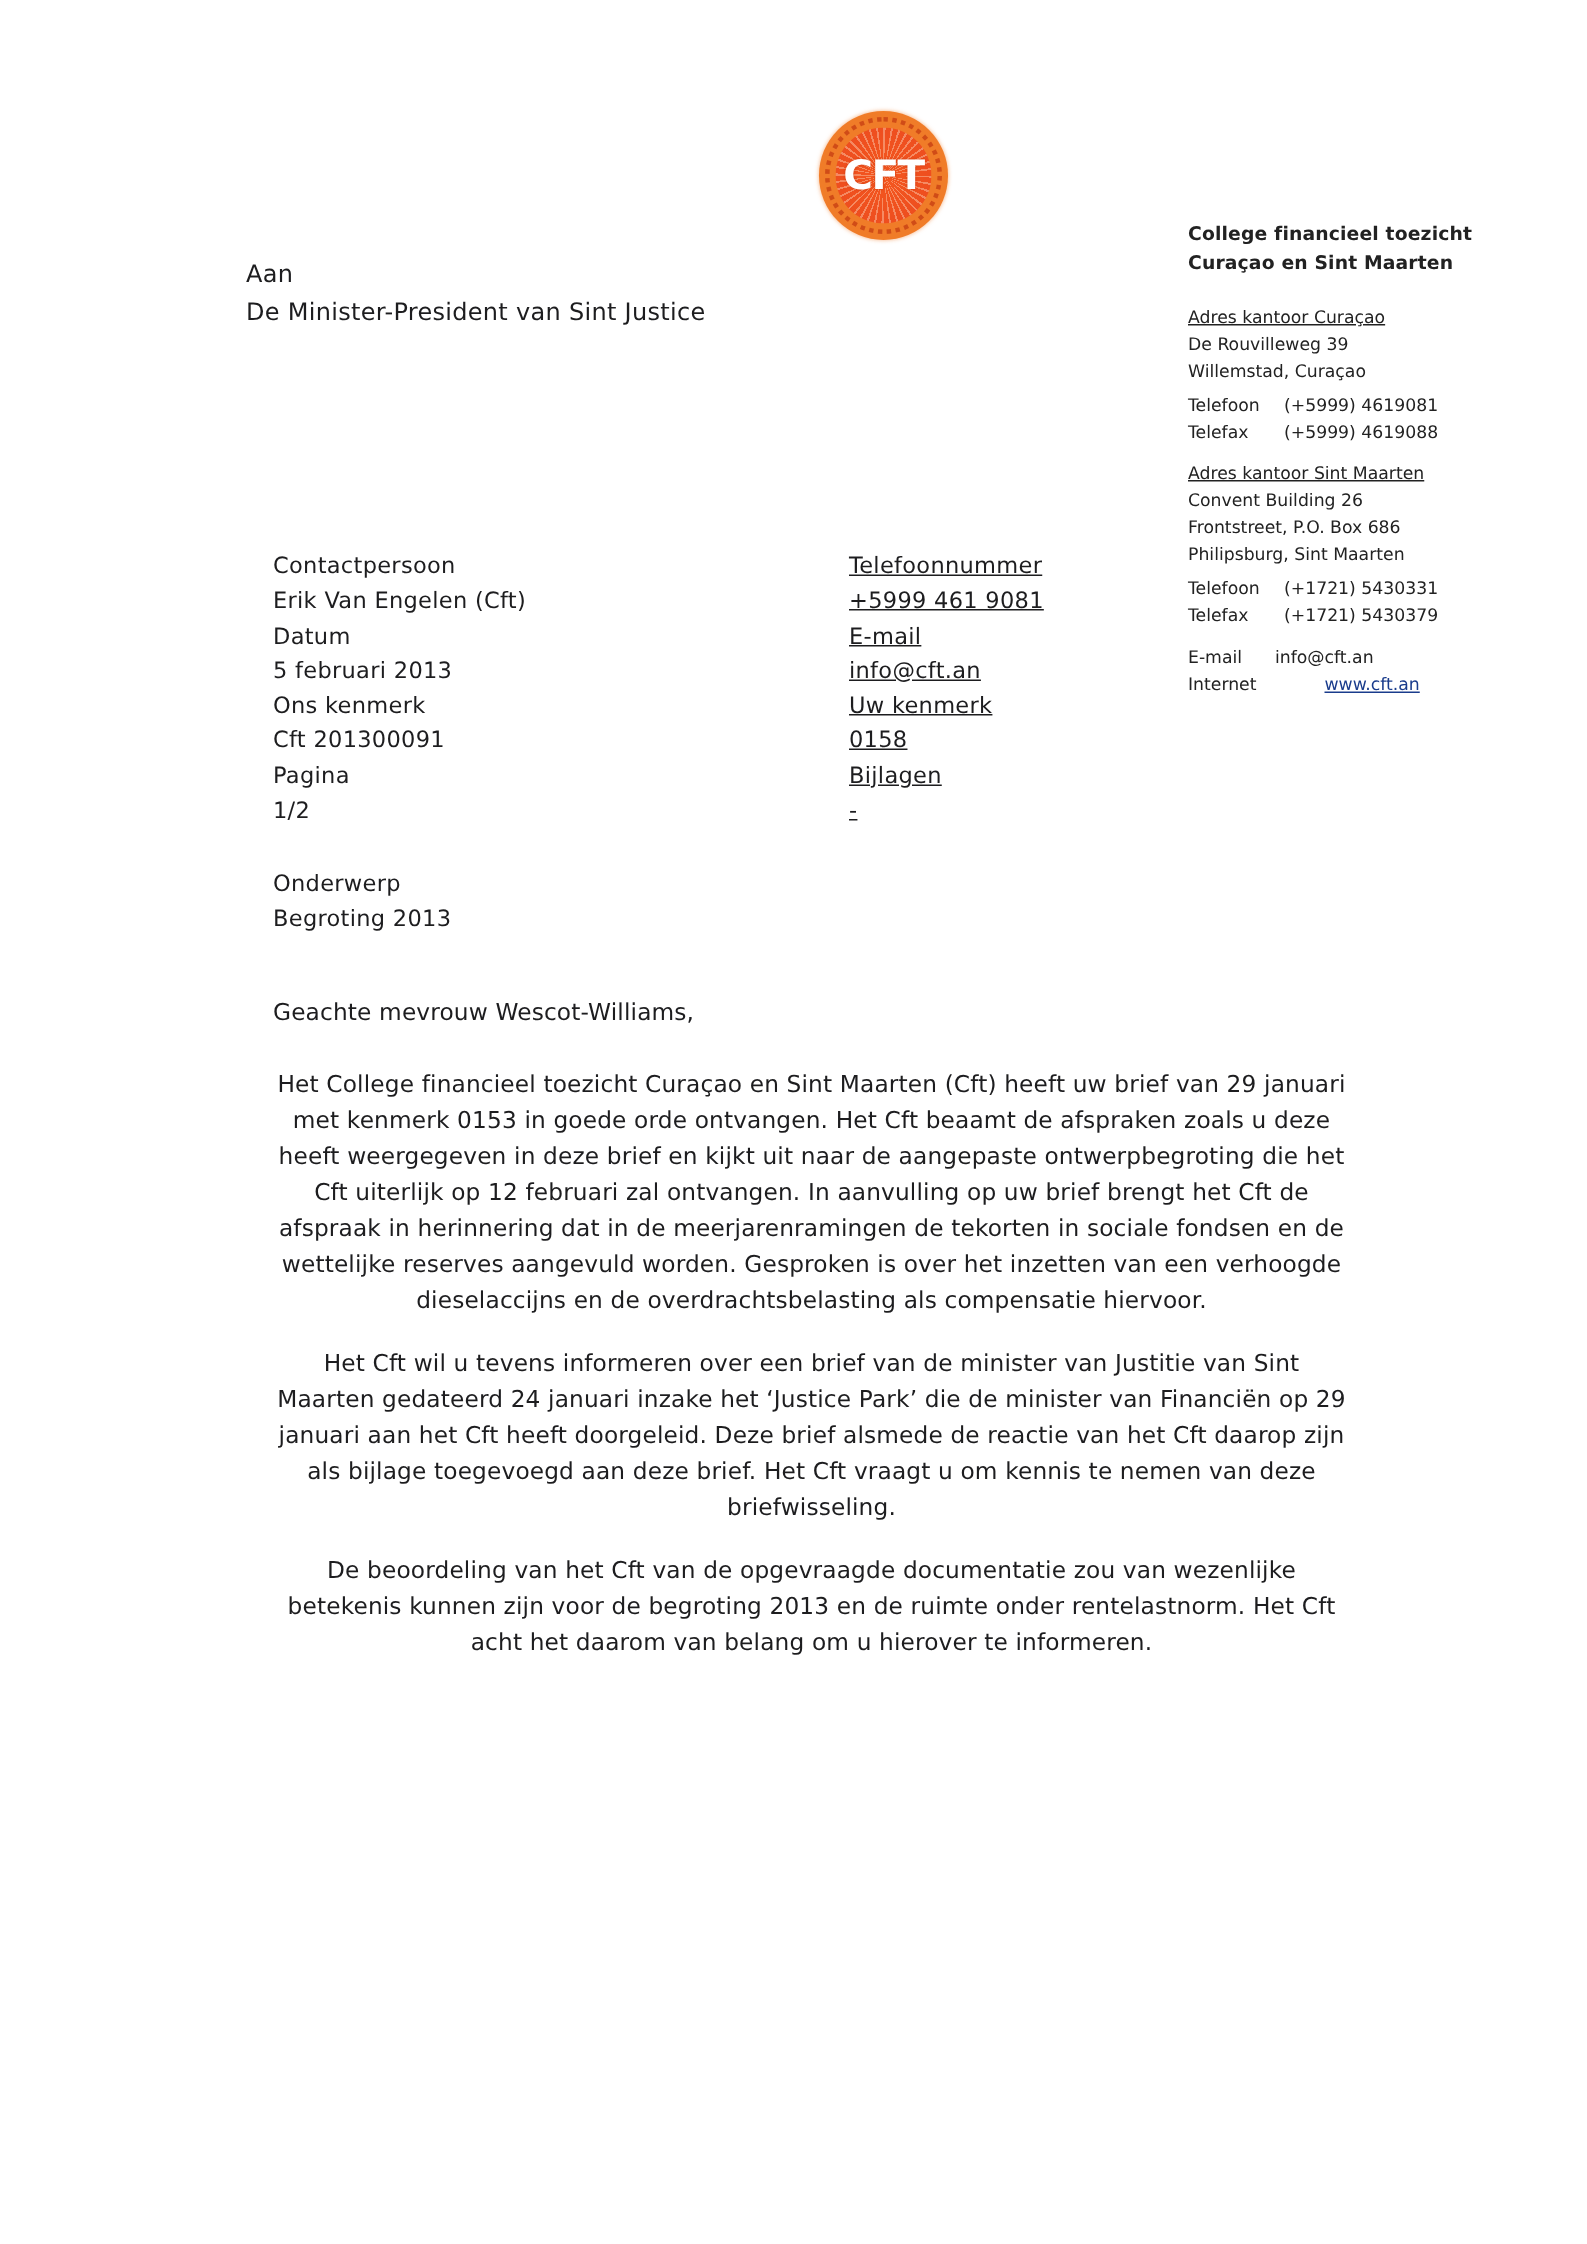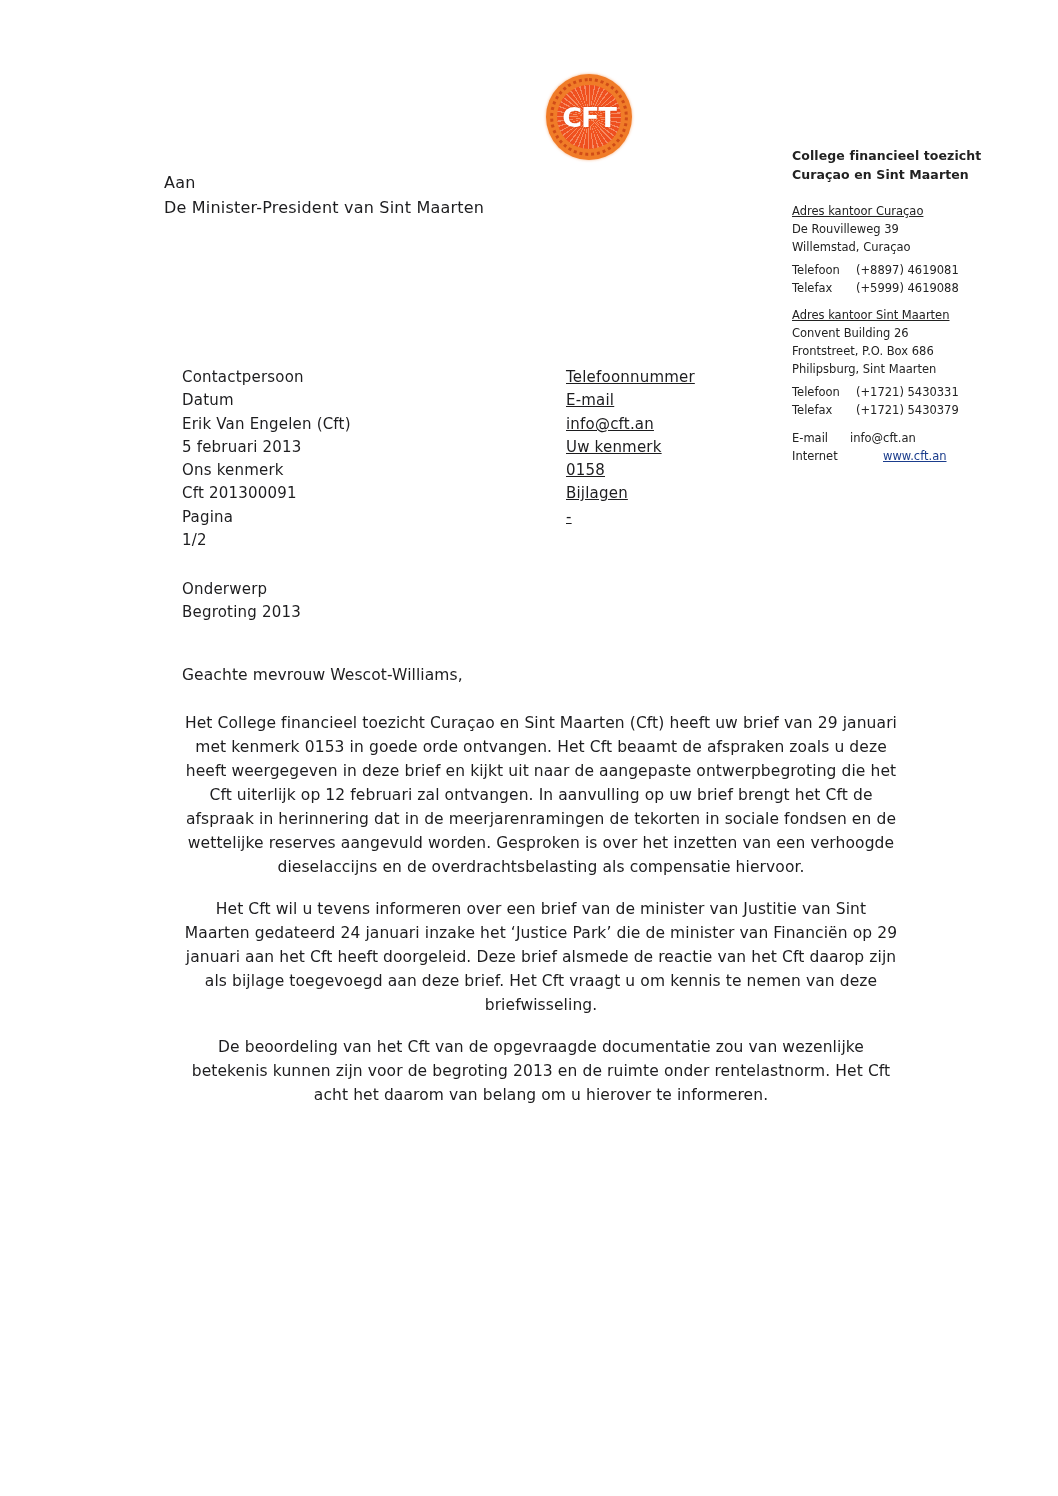--- a/index.html
+++ b/index.html
@@ -69,37 +69,37 @@
 <div class="page">
 
   <div class="logo">
     <div class="ringtext"></div>
     <div class="inner"></div>
     <div class="cft">CFT</div>
   </div>
 
   <div class="recipient">
     <div>Aan</div>
-    <div>De Minister-President van Sint Maarten</div>
+    <div>De Minister-President van Sint Justice</div>
   </div>
 
   <div class="orgcol">
     <div class="title">
       <div>College financieel toezicht</div>
       <div>Curaçao en Sint Maarten</div>
     </div>
 
     <div class="office">
       <div class="heading">Adres kantoor Curaçao</div>
       <div>De Rouvilleweg 39</div>
       <div>Willemstad, Curaçao</div>
       <div class="phones">
         <div class="prow">
           <span class="plabel">Telefoon</span>
-          <span>(+8897) 4619081</span>
+          <span>(+5999) 4619081</span>
         </div>
         <div class="prow">
           <span class="plabel">Telefax</span>
           <span>(+5999) 4619088</span>
         </div>
       </div>
     </div>
 
     <div class="office">
       <div class="heading">Adres kantoor Sint Maarten</div>
@@ -126,30 +126,31 @@
       <div class="erow">
         <span class="elabel">Internet</span>
         <span class="linkish">www.cft.an</span>
       </div>
     </div>
   </div>
 
   <div class="meta">
     <div class="metacol left">
       <div>Contactpersoon</div>
+      <div>Erik Van Engelen (Cft)</div>
       <div>Datum</div>
-      <div>Erik Van Engelen (Cft)</div>
       <div>5 februari 2013</div>
       <div>Ons kenmerk</div>
       <div>Cft 201300091</div>
       <div>Pagina</div>
       <div>1/2</div>
     </div>
     <div class="metacol right">
       <div>Telefoonnummer</div>
+      <div>+5999 461 9081</div>
       <div>E-mail</div>
       <div>info@cft.an</div>
       <div>Uw kenmerk</div>
       <div>0158</div>
       <div>Bijlagen</div>
       <div>-</div>
     </div>
   </div>
 
   <div class="subject">

